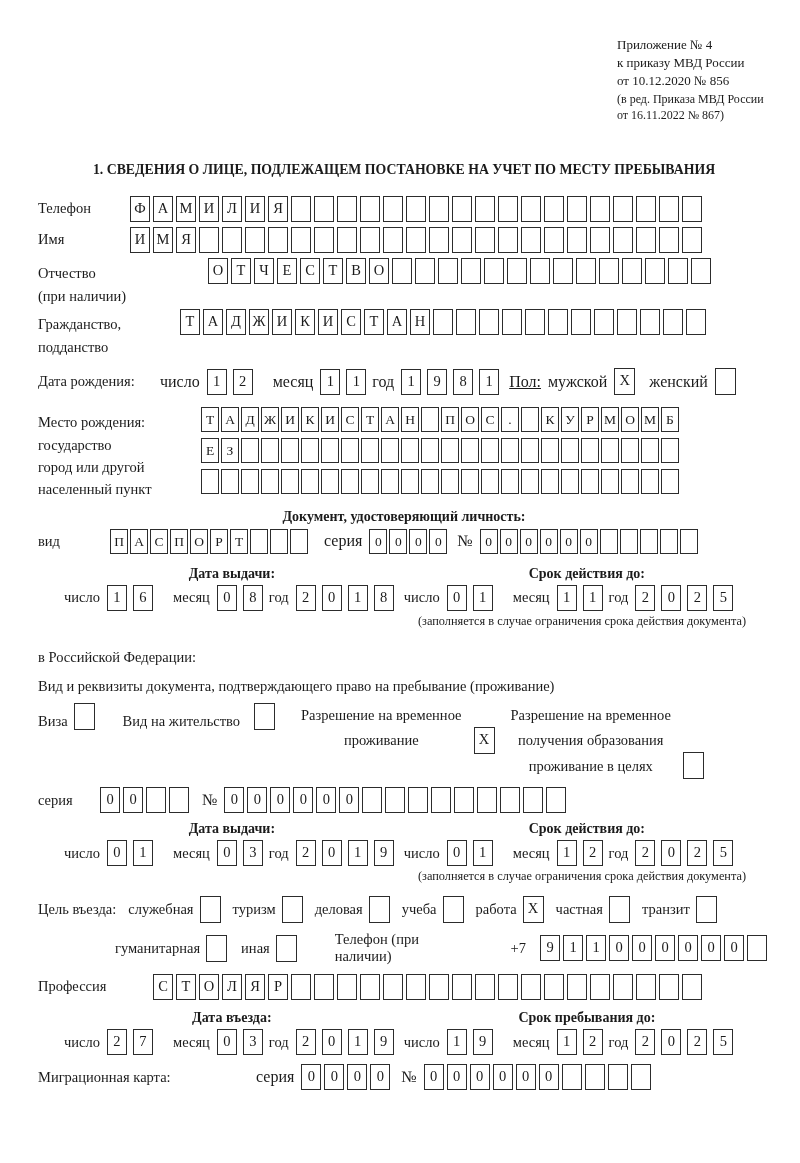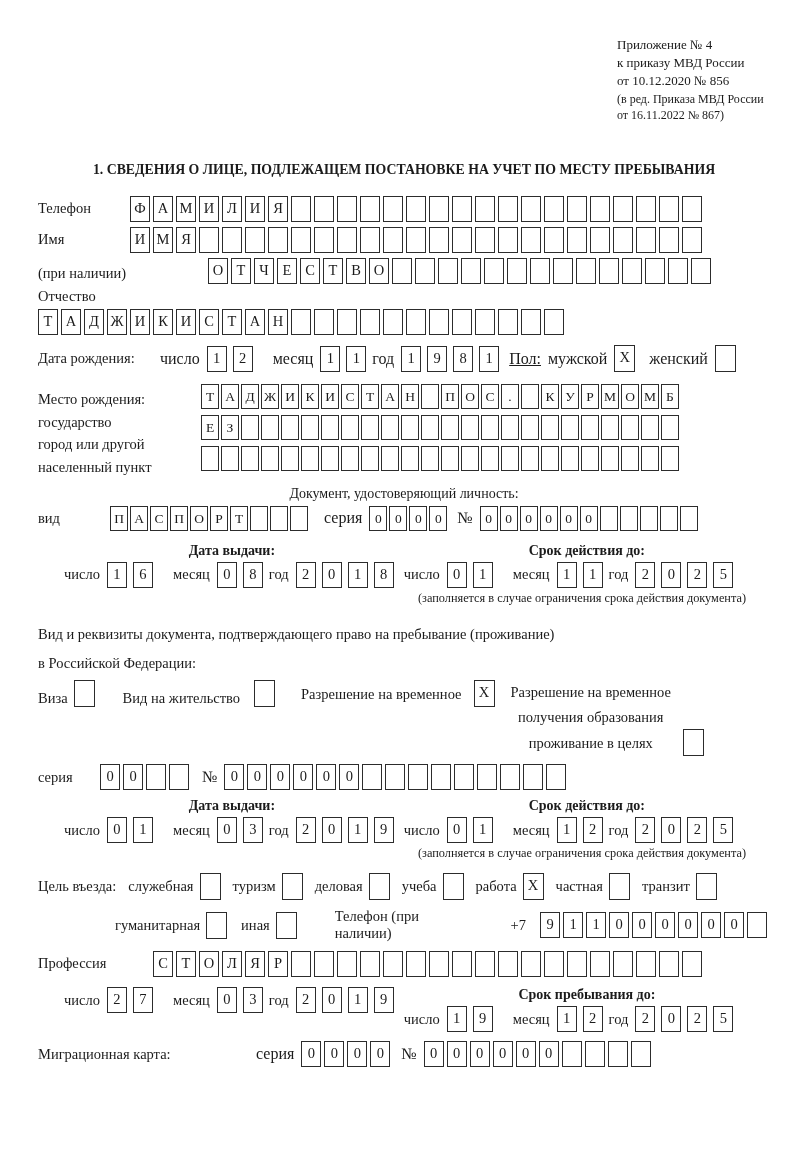--- a/index.html
+++ b/index.html
@@ -47,21 +47,21 @@
   
   .permit-row{display:flex;align-items:flex-start;margin-top:2px;font-size:14.5px;}
   .permit-item{display:flex;align-items:flex-end;}
   .permit-text{text-align:center;line-height:1.75;}
   .pt4{padding-top:4px;}
 
   .opt{display:flex;align-items:center;}
   .opt .olabel{font-size:14.5px;margin-right:6px;}
   .purpose-row{display:flex;align-items:center;margin-top:12px;column-gap:12px;}
   .purpose-row2{display:flex;align-items:center;margin-top:8px;margin-left:77px;column-gap:14px;}
-  .doc-heading{text-align:center;font-weight:normal;font-size:14px;margin-top:8px;}
+  .doc-heading{text-align:center;font-weight:bold;font-size:14px;margin-top:8px;}
 </style>
 </head>
 <body>
 
 <div class="page">
 
   <div class="ref-block">
     <div>Приложение № 4</div>
     <div>к приказу МВД России</div>
     <div>от 10.12.2020 № 856</div>
@@ -130,22 +130,22 @@
         <span class="cell"></span>
         <span class="cell"></span>
         <span class="cell"></span>
         <span class="cell"></span>
         <span class="cell"></span>
       </div>
   </div>
 
   <div class="row">
     <div class="lbl2 w170">
+      <div>Отчество</div>
       <div>(при наличии)</div>
-      <div>Отчество</div>
     </div>
     <div class="cells">
         <span class="cell">О</span>
         <span class="cell">Т</span>
         <span class="cell">Ч</span>
         <span class="cell">Е</span>
         <span class="cell">С</span>
         <span class="cell">Т</span>
         <span class="cell">В</span>
         <span class="cell">О</span>
@@ -160,20 +160,24 @@
         <span class="cell"></span>
         <span class="cell"></span>
         <span class="cell"></span>
         <span class="cell"></span>
         <span class="cell"></span>
         <span class="cell"></span>
       </div>
   </div>
 
   <div class="row" style="margin-top:2px;">
+    <div class="lbl2 w142">
+      <div>Гражданство,</div>
+      <div>подданство</div>
+    </div>
     <div class="cells">
         <span class="cell">Т</span>
         <span class="cell">А</span>
         <span class="cell">Д</span>
         <span class="cell">Ж</span>
         <span class="cell">И</span>
         <span class="cell">К</span>
         <span class="cell">И</span>
         <span class="cell">С</span>
         <span class="cell">Т</span>
@@ -394,40 +398,41 @@
             <span class="cell">0</span>
             <span class="cell">2</span>
             <span class="cell">5</span>
           </span>
       </div>
     </div>
   </div>
   <div class="note-row">(заполняется в случае ограничения срока действия документа)</div>
 
   <div class="intro">
+    <div>в Российской Федерации:</div>
     <div>Вид и реквизиты документа, подтверждающего право на пребывание (проживание)</div>
-    <div>в Российской Федерации:</div>
   </div>
 
   <div class="permit-row">
     <div class="permit-item">
       <span class="pt4">Виза</span>
       <span class="cells checkbox" style="margin-left:6px;">
           <span class="cell"></span>
         </span>
     </div>
     <div class="permit-item" style="margin-left:28px;">
       <span class="pt4">Вид на жительство</span>
       <span class="cells checkbox" style="margin-left:14px;">
           <span class="cell"></span>
         </span>
     </div>
     <div class="permit-item" style="margin-left:26px;">
       <div class="permit-text">
         <div>Разрешение на временное</div>
+        <div>проживание</div>
       </div>
       <span class="cells checkbox" style="margin-left:12px;">
           <span class="cell">X</span>
         </span>
     </div>
     <div class="permit-item" style="margin-left:16px;">
       <div class="permit-text">
         <div>Разрешение на временное</div>
         <div>получения образования</div>
         <div>проживание в целях</div>
@@ -614,20 +619,21 @@
         <span class="cell"></span>
         <span class="cell"></span>
         <span class="cell"></span>
         <span class="cell"></span>
         <span class="cell"></span>
       </div>
   </div>
 
   <div class="dates-row" style="margin-top:10px;">
     <div class="date-col-l">
+      <div class="date-heading">Дата въезда:</div>
       <div class="date-line">
         <span class="dl">число</span>
         <span class="cells date">
             <span class="cell">2</span>
             <span class="cell">7</span>
           </span>
         <span class="dl-m">месяц</span>
         <span class="cells date">
             <span class="cell">0</span>
             <span class="cell">3</span>

